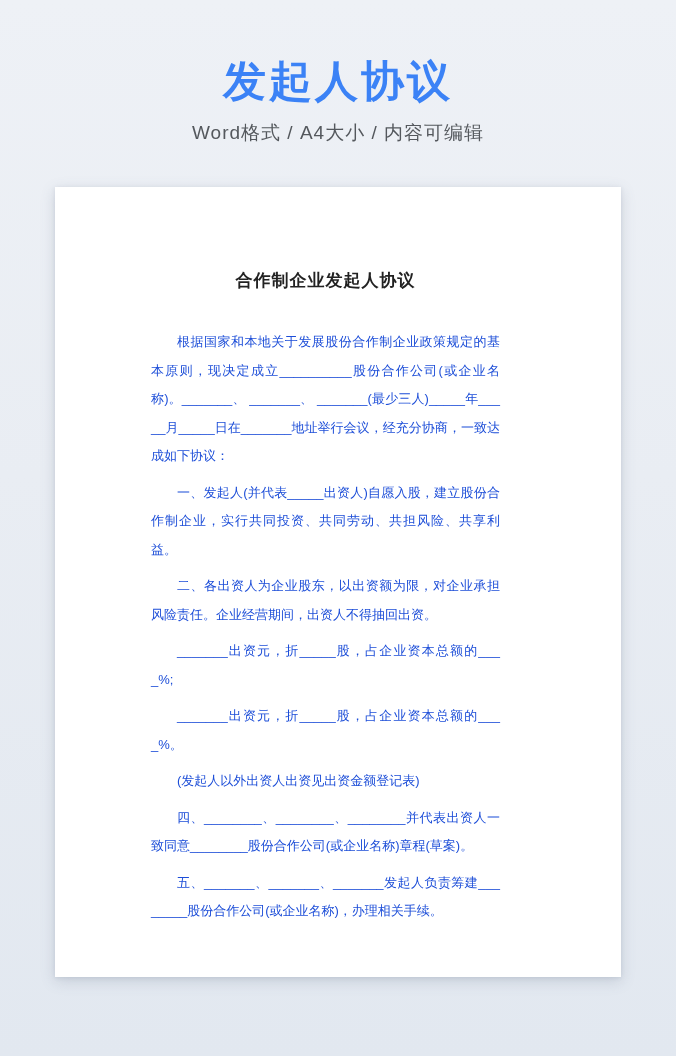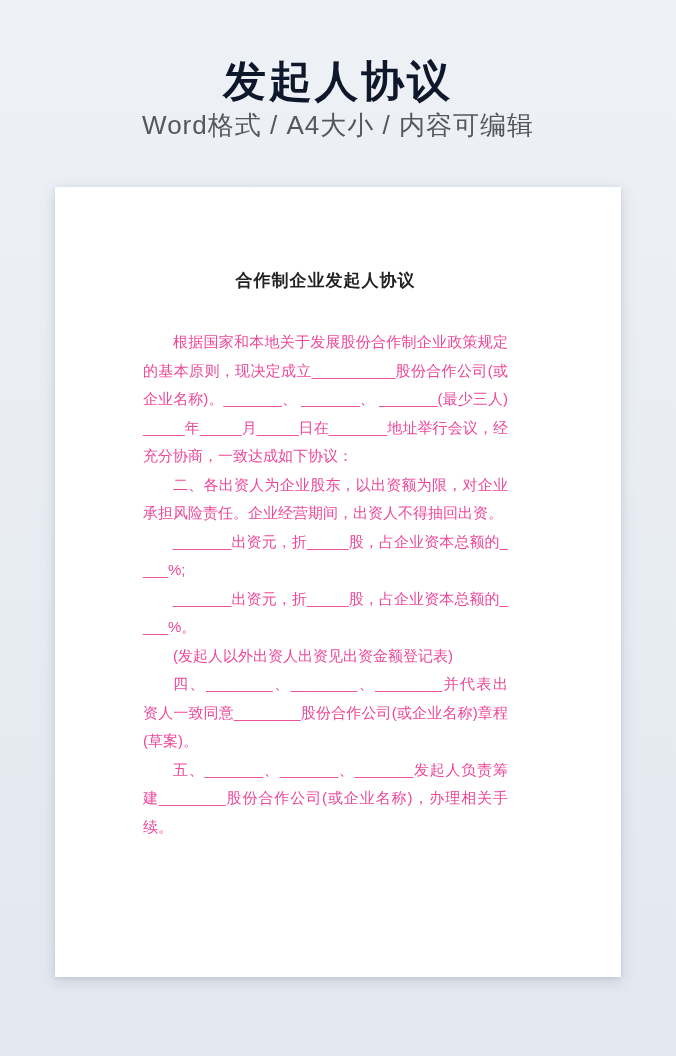--- a/index.html
+++ b/index.html
@@ -14,28 +14,29 @@
     font-family: "Liberation Sans", sans-serif;
     overflow: hidden;
   }
   .header {
     text-align: center;
     padding-top: 56px;
   }
   .header-title {
     font-size: 43px;
     font-weight: bold;
-    color: #0f172a;
+    color: #3b82f6;
     letter-spacing: 3px;
     margin: 0;
     line-height: 1.2;
   }
   .header-subtitle {
-    font-size: 26px;
+    font-size: 19px;
     color: #54585d;
+    margin-top: 12px;
     letter-spacing: 1px;
   }
   .page {
     position: absolute;
     left: 55px;
     top: 187px;
     width: 566px;
     height: 790px;
     background: #ffffff;
     box-shadow: 0 4px 14px rgba(80, 95, 120, 0.20), 0 1px 4px rgba(80, 95, 120, 0.12);
@@ -44,41 +45,42 @@
   }
   .doc-title {
     text-align: center;
     font-size: 17px;
     font-weight: bold;
     color: #222222;
     margin: 20px 0 36px 0;
     letter-spacing: 1px;
   }
   .doc-body p {
-    font-size: 15px;
+    font-size: 13px;
     line-height: 28.5px;
-    color: #ec4899;
+    color: #1d4ed8;
     text-align: justify;
     text-indent: 2em;
-    margin: 0;
+    margin: 8px;
     word-break: break-all;
   }
 </style>
 </head>
 <body>
 
 <div class="header">
   <h1 class="header-title">发起人协议</h1>
   <div class="header-subtitle">Word格式 / A4大小 / 内容可编辑</div>
 </div>
 
 <div class="page">
   <div class="doc-title">合作制企业发起人协议</div>
   <div class="doc-body">
     <p>根据国家和本地关于发展股份合作制企业政策规定的基本原则，现决定成立__________股份合作公司(或企业名称)。_______、 _______、 _______(最少三人)_____年_____月_____日在_______地址举行会议，经充分协商，一致达成如下协议：</p>
+    <p>一、发起人(并代表_____出资人)自愿入股，建立股份合作制企业，实行共同投资、共同劳动、共担风险、共享利益。</p>
     <p>二、各出资人为企业股东，以出资额为限，对企业承担风险责任。企业经营期间，出资人不得抽回出资。</p>
     <p>_______出资元，折_____股，占企业资本总额的____%;</p>
     <p>_______出资元，折_____股，占企业资本总额的____%。</p>
     <p>(发起人以外出资人出资见出资金额登记表)</p>
     <p>四、________、________、________并代表出资人一致同意________股份合作公司(或企业名称)章程(草案)。</p>
     <p>五、_______、_______、_______发起人负责筹建________股份合作公司(或企业名称)，办理相关手续。</p>
   </div>
 </div>
 
 </body></html>

